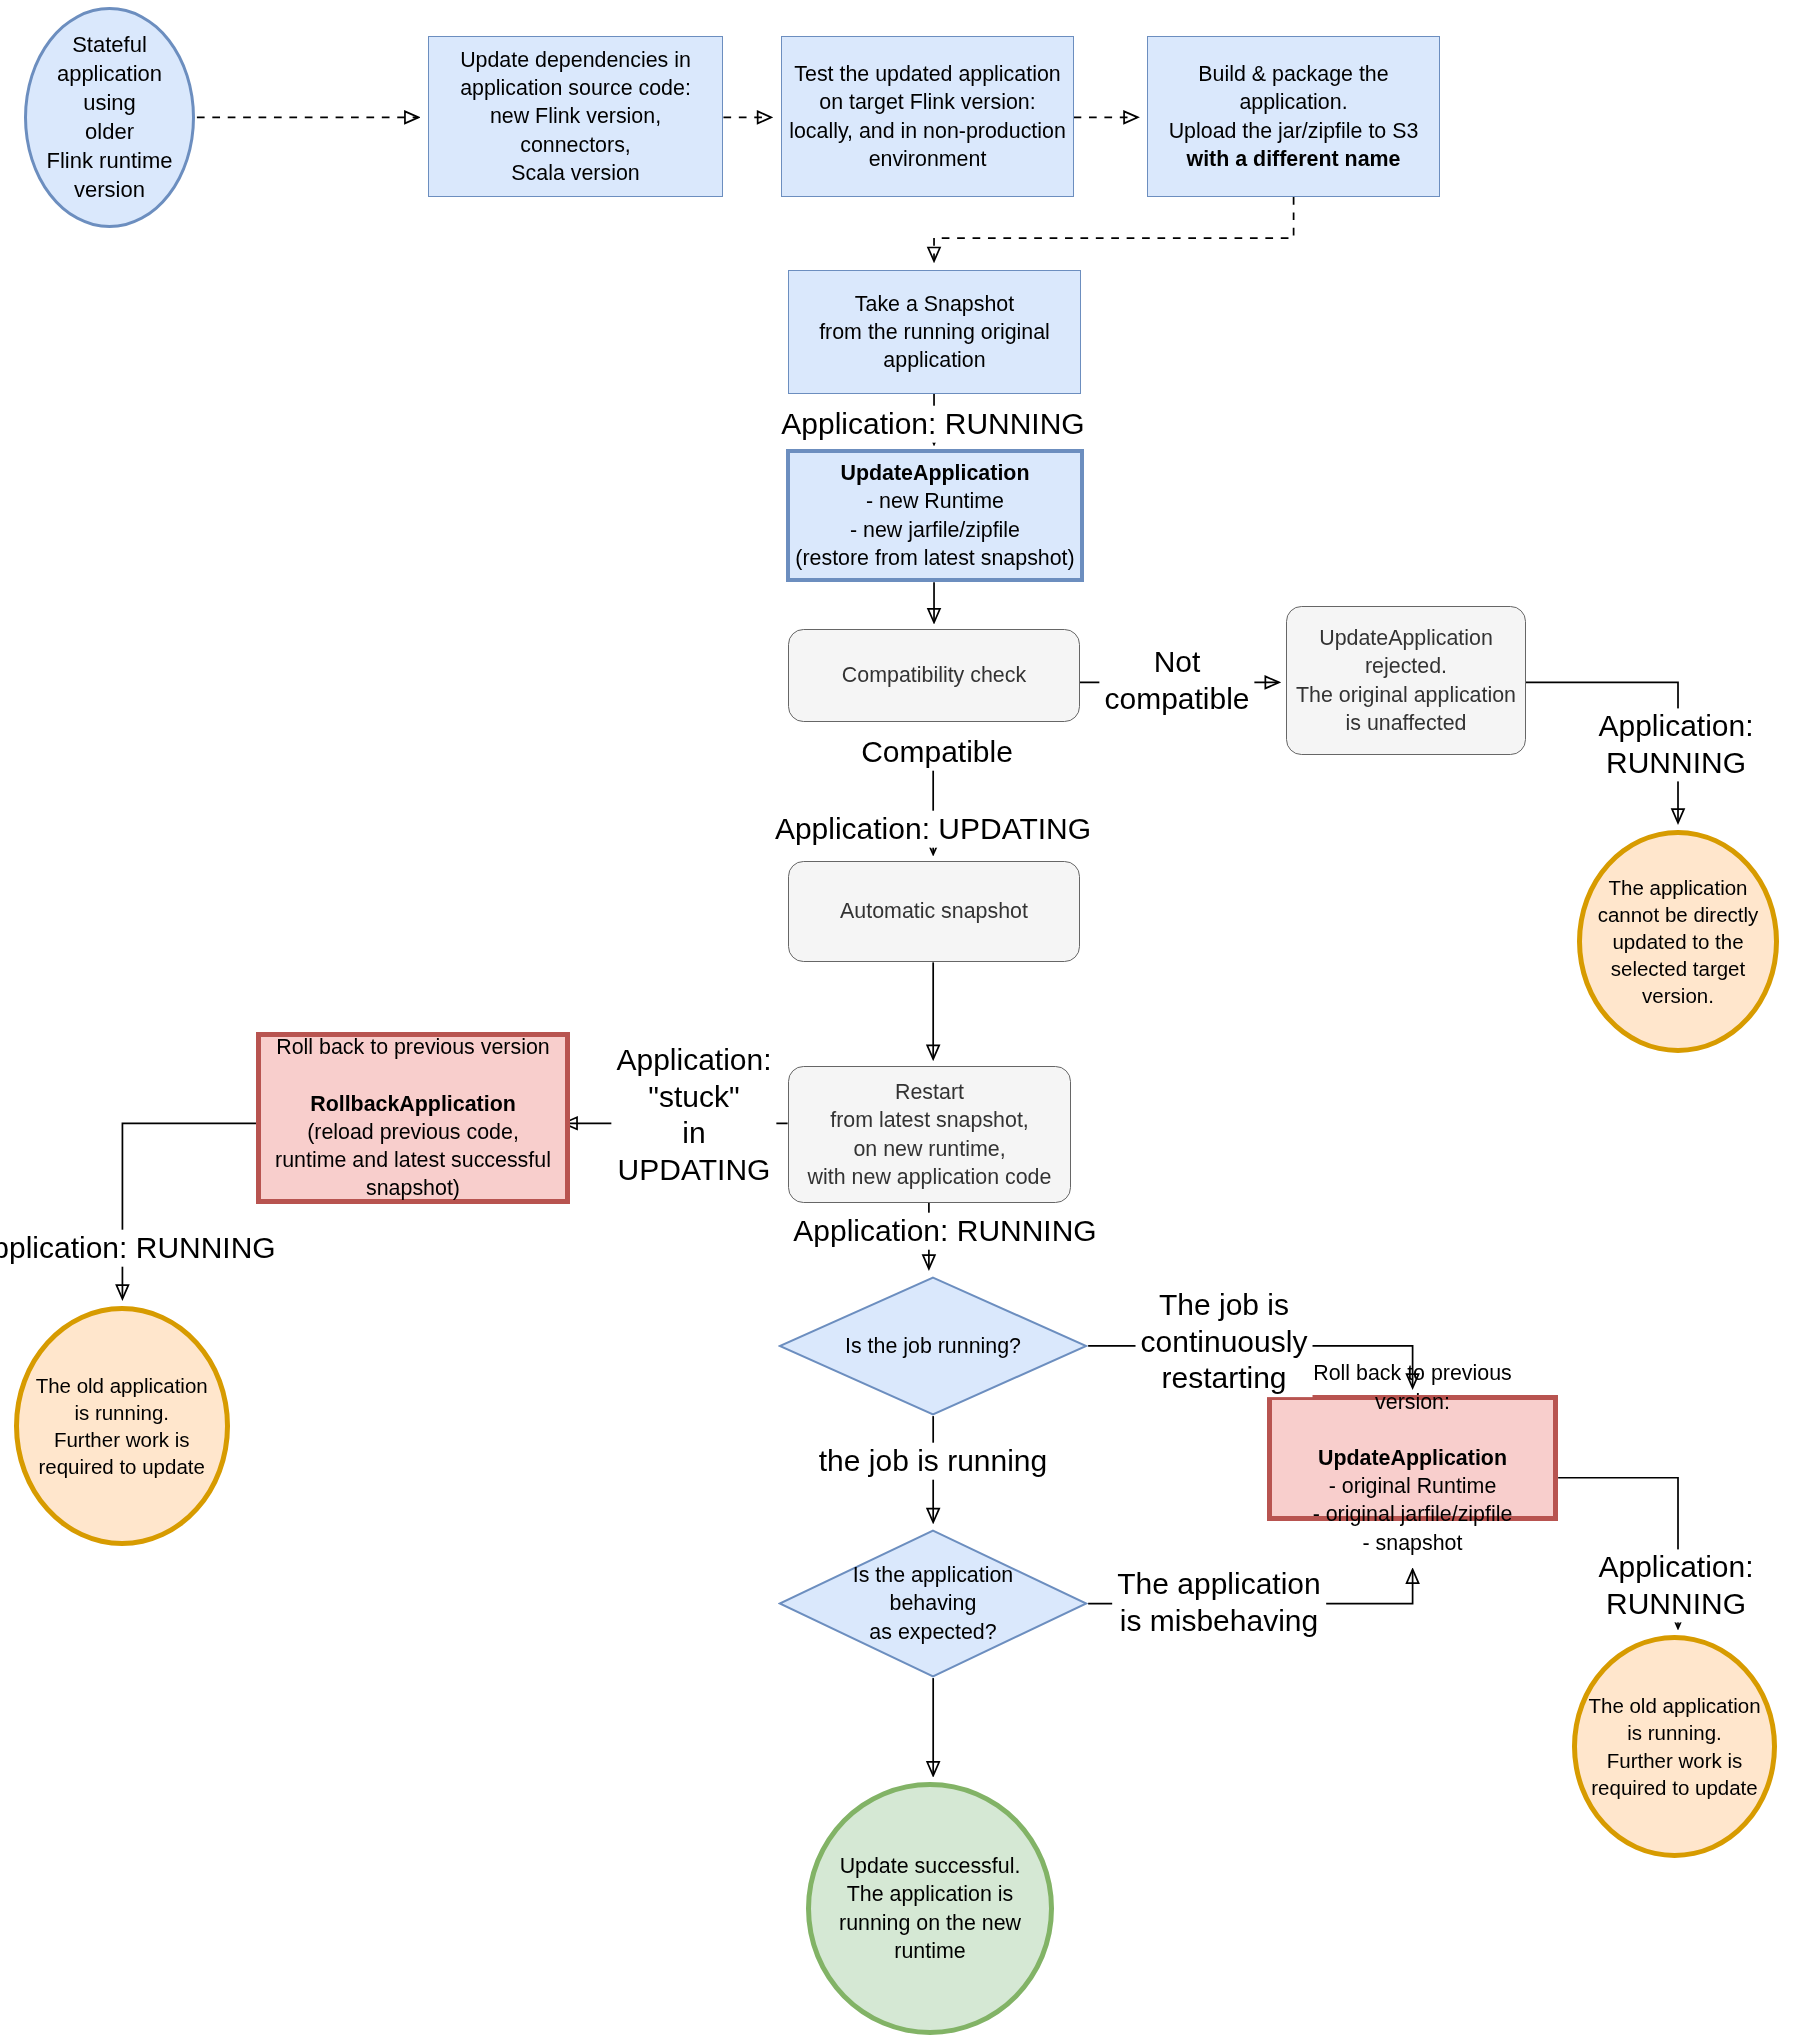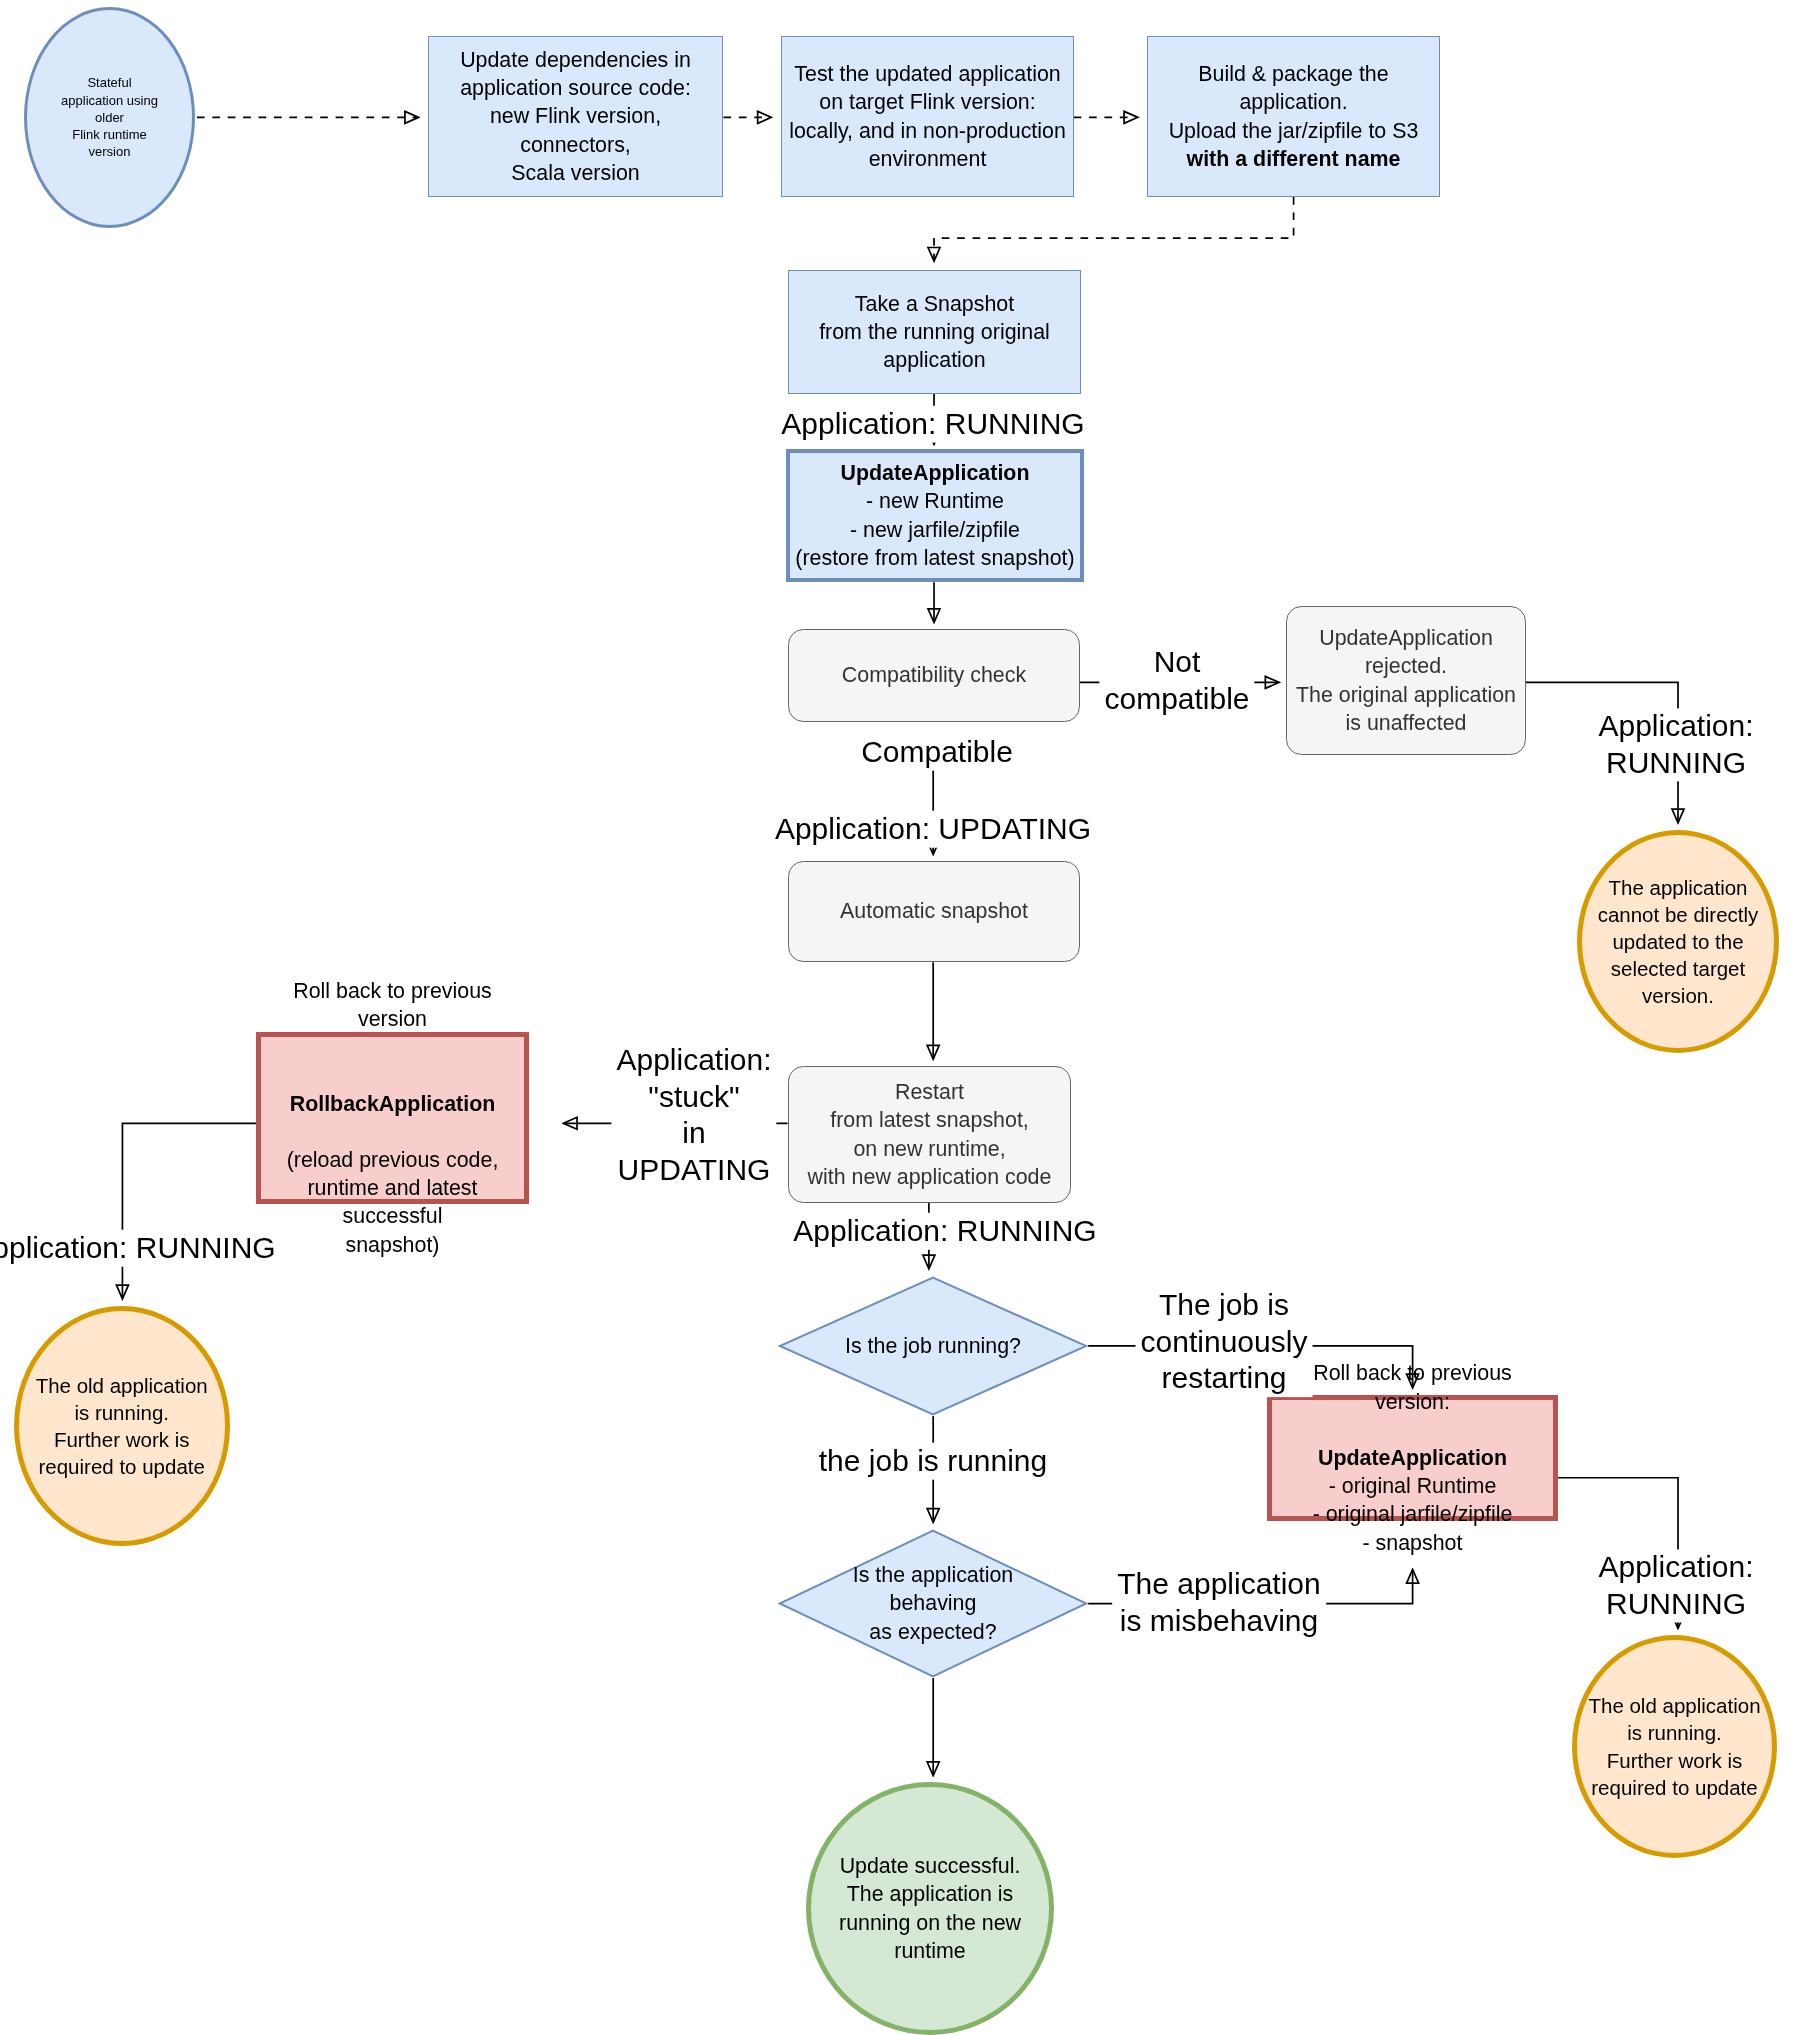--- a/index.html
+++ b/index.html
@@ -17,21 +17,21 @@
     display:flex; flex-direction:column; align-items:center; justify-content:center;
     text-align:center; white-space:pre-line;
     font-size:21.4px; line-height:1.32; padding:5.1px;
   }
   .blue  { background:#dae8fc; border:1.7px solid #6c8ebf; }
   .thick-blue { border-width:4.3px; }
   .gray  { background:#f5f5f5; border:1.7px solid #666666; border-radius:15.4px; color:#333333; }
   .red   { background:#f8cecc; border:5.1px solid #b85450; }
   .orange{ background:#ffe6cc; border:5.1px solid #d79b00; border-radius:50%; font-size:20.5px; }
   .green { background:#d5e8d4; border:5.1px solid #82b366; border-radius:50%; }
-  .start { background:#dae8fc; border:3.4px solid #6c8ebf; border-radius:50%; font-size:13px; }
+  .start { background:#dae8fc; border:3.4px solid #6c8ebf; border-radius:50%; font-size:22px; }
   .node b { font-weight:bold; }
   .gap-title { margin-top:28px; }
 
   .diamond { position:absolute; }
   .diamond svg { position:absolute; left:0; top:0; width:100%; height:100%; }
   .diamond .dtext {
     position:relative; width:100%; height:100%;
     display:flex; align-items:center; justify-content:center;
     text-align:center; white-space:pre-line; font-size:21.4px; line-height:1.32;
   }
@@ -139,21 +139,21 @@
     <span>Automatic snapshot</span>
   </div>
 
   <div class="node gray" style="left:788px; top:1066px; width:283px; height:137px;text-align:center;">
     <span>Restart
 from latest snapshot,
 on new runtime,
 with new application code</span>
   </div>
 
-  <div class="node red" style="left:256px; top:1032px; width:273px; height:172px;gap:28px;">
+  <div class="node red" style="left:256px; top:1032px; width:314px; height:172px;">
     <span>Roll back to previous version</span>
     <b class="gap-title">RollbackApplication</b>
     <span>(reload previous code,
 runtime and latest successful
 snapshot)</span>
   </div>
 
   <div class="node orange" style="left:13.7px; top:1306px; width:216px; height:240px;">
     <span>The old application
 is running.

